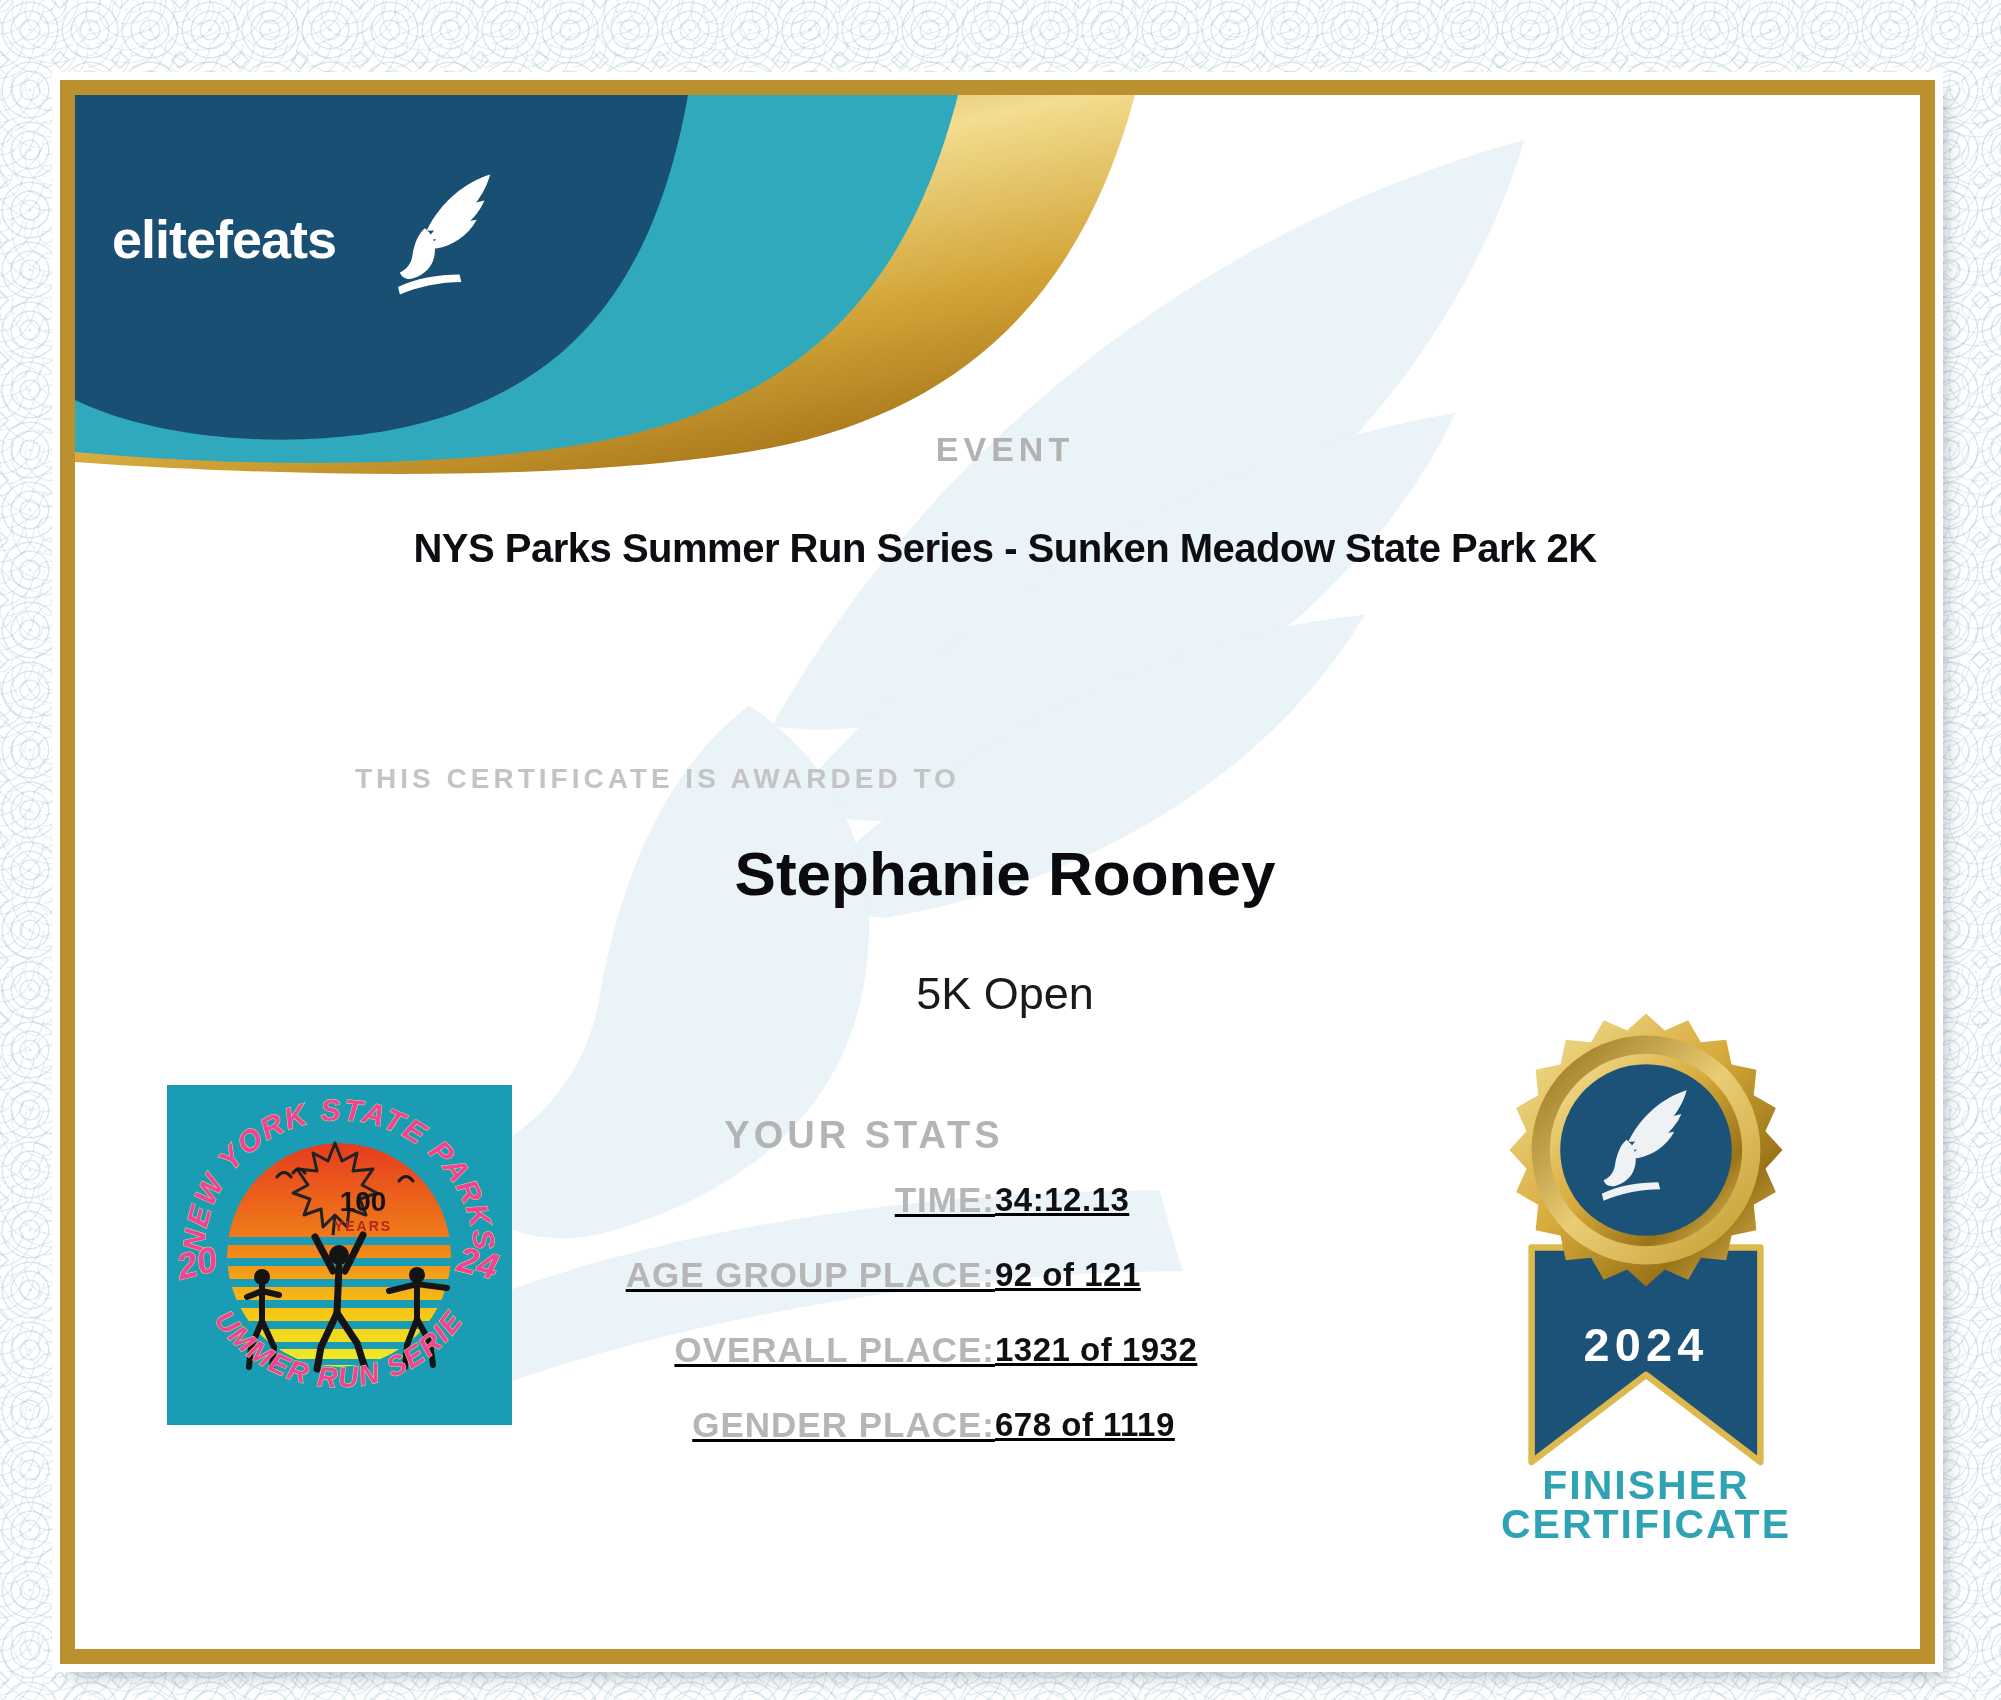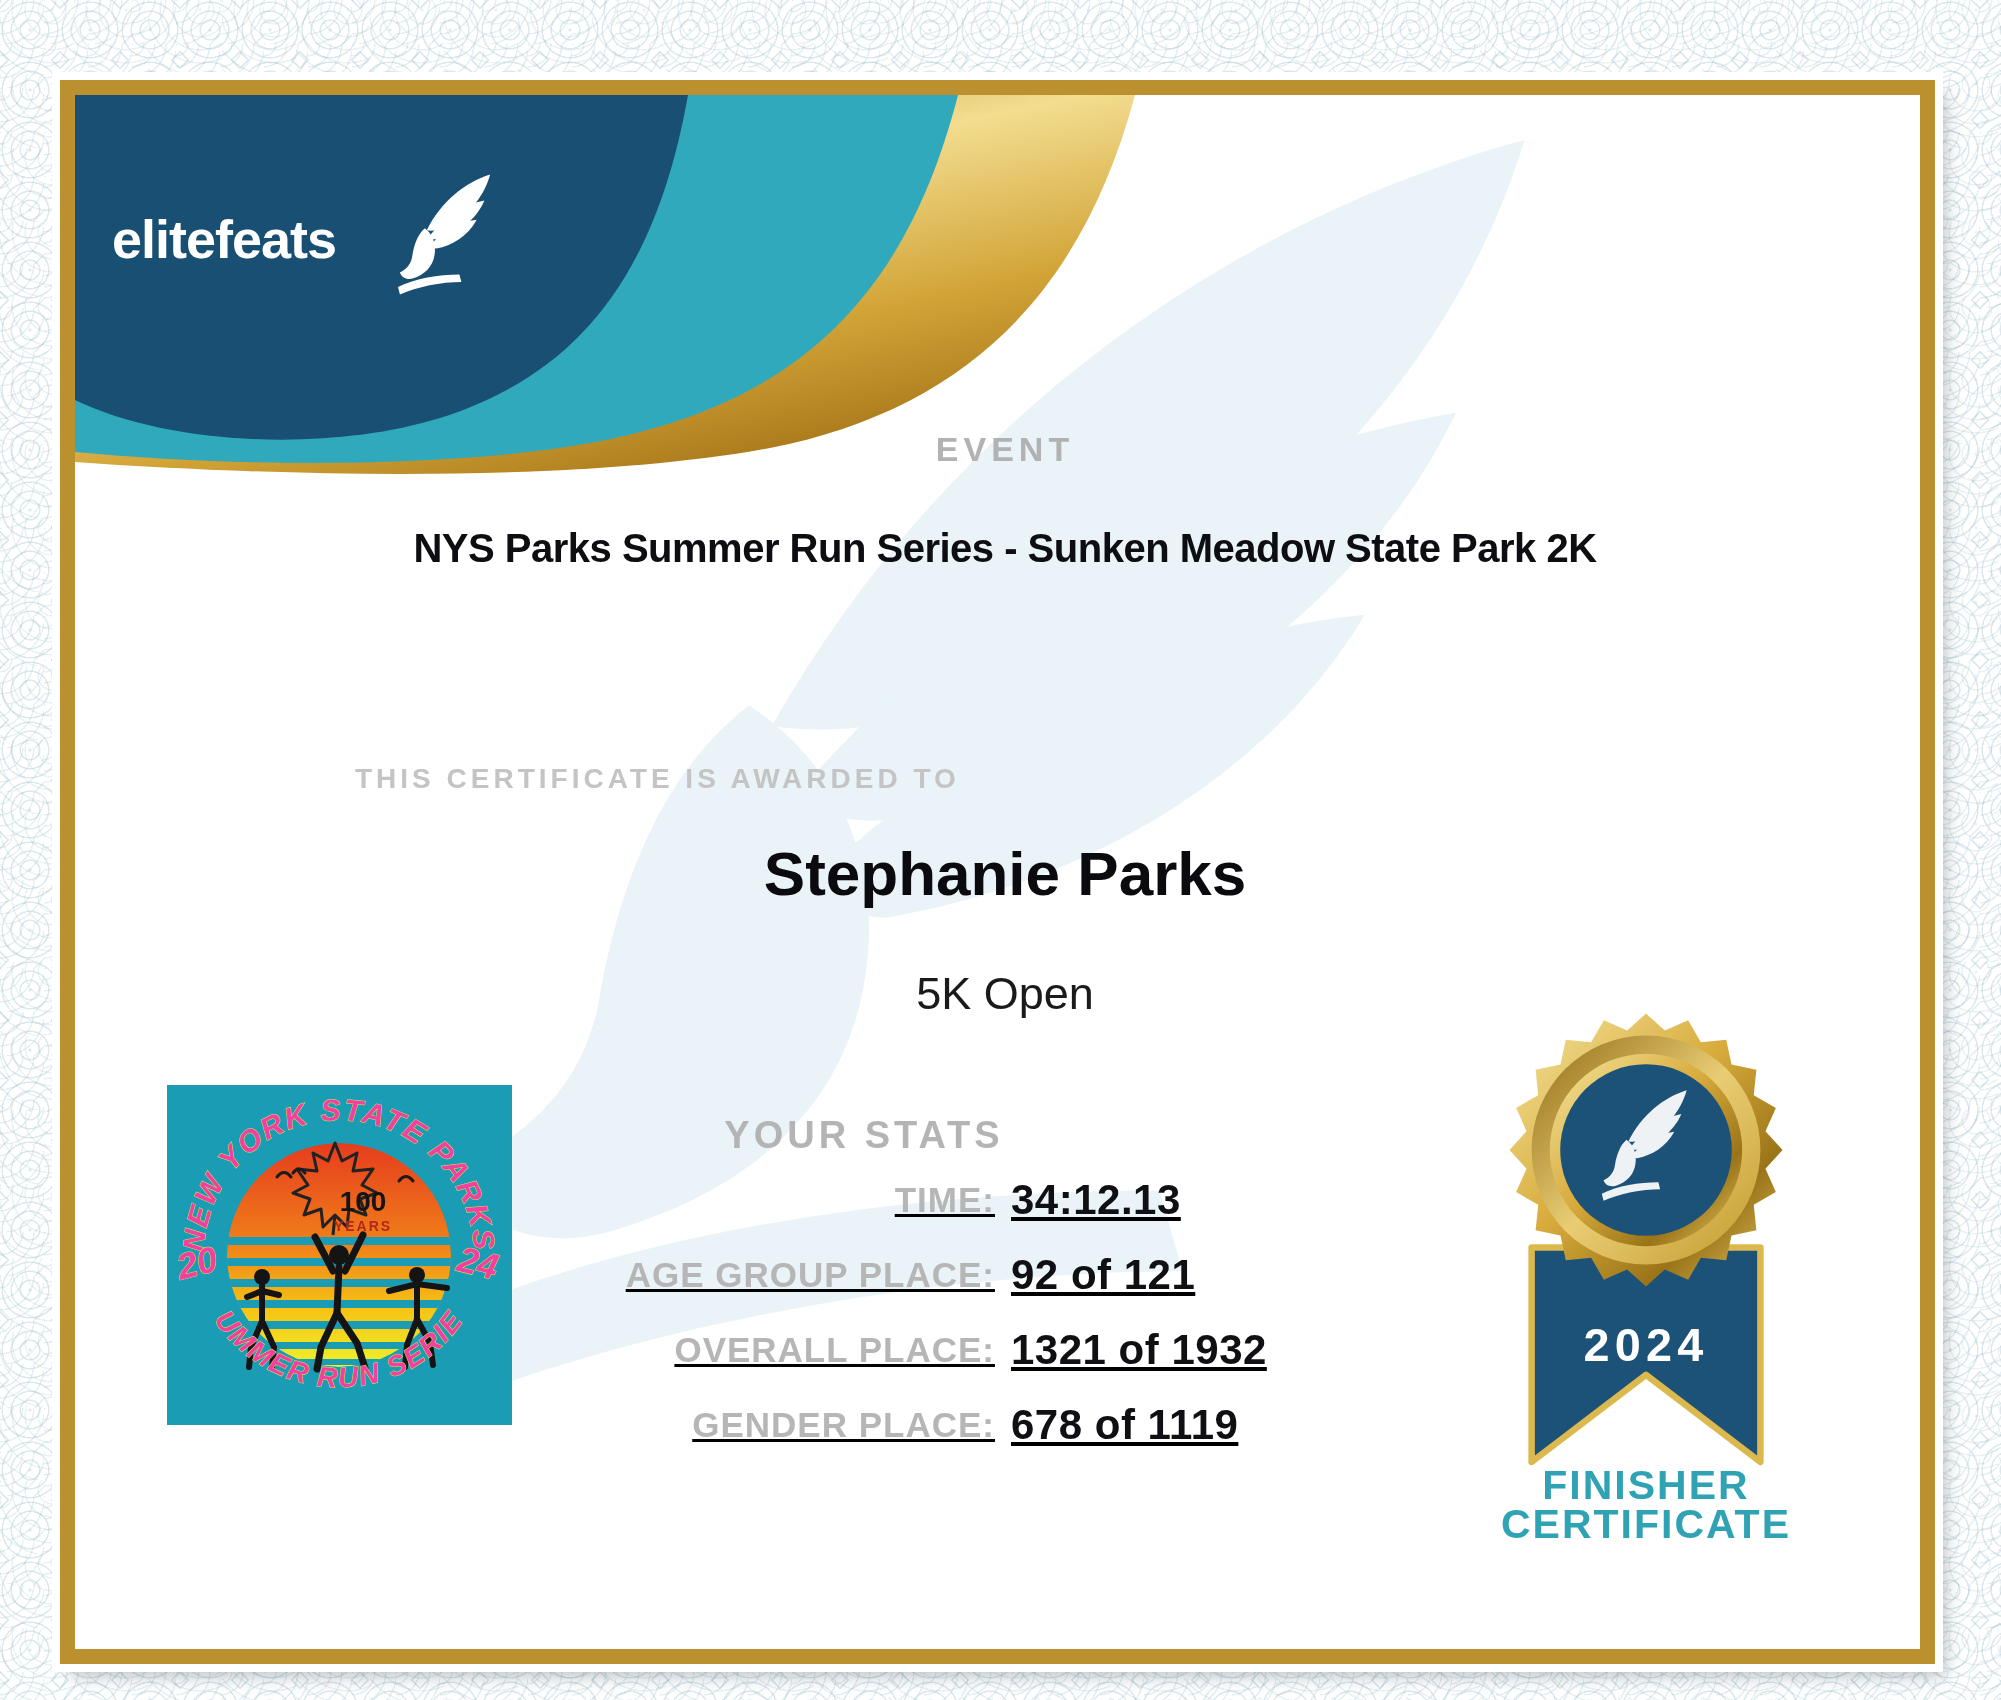--- a/index.html
+++ b/index.html
@@ -57,21 +57,21 @@
   }
   .stats{
     position:absolute;left:420px;top:1162px;width:1020px;
   }
   .stat-row{display:flex;align-items:flex-start;height:75px;text-decoration:underline;}
   .stat-label{
     flex:0 0 575px;text-align:right;
     font-size:35px;font-weight:bold;letter-spacing:1px;color:#b6b6b6;line-height:75px;
   }
   .stat-value{
-    margin-left:16px;font-size:42px;font-weight:bold;color:#101014;line-height:75px;letter-spacing:0.5px;
+    font-size:33px;font-weight:bold;color:#101014;line-height:75px;letter-spacing:0.5px;
   }
   
   .event-logo{position:absolute;left:167px;top:1085px;width:345px;height:340px;}
   
   .badge{position:absolute;left:1451px;top:955px;width:390px;height:546px;}
   .finisher-caption{
     position:absolute;left:1446px;top:1466px;width:400px;text-align:center;
     font-size:41px;font-weight:bold;letter-spacing:2px;color:#2fa3b4;line-height:39px;
   }
 </style>
@@ -112,21 +112,21 @@
 
   <div class="brand-text">elitefeats</div>
   <svg class="brand-icon" viewBox="0 0 100 130">
     <use href="#wingfoot"></use>
   </svg>
 
   <div class="event-label">EVENT</div>
   <div class="event-name">NYS Parks Summer Run Series - Sunken Meadow State Park 2K</div>
 
   <div class="awarded">THIS CERTIFICATE IS AWARDED TO</div>
-  <div class="recipient">Stephanie Parks</div>
+  <div class="recipient">Stephanie Rooney</div>
   <div class="division">5K Open</div>
 
   <div class="stats-heading">YOUR STATS</div>
   <div class="stats">
     <div class="stat-row">
       <div class="stat-label">TIME:</div>
       <div class="stat-value">34:12.13</div>
     </div>
     <div class="stat-row">
       <div class="stat-label">AGE GROUP PLACE:</div>

